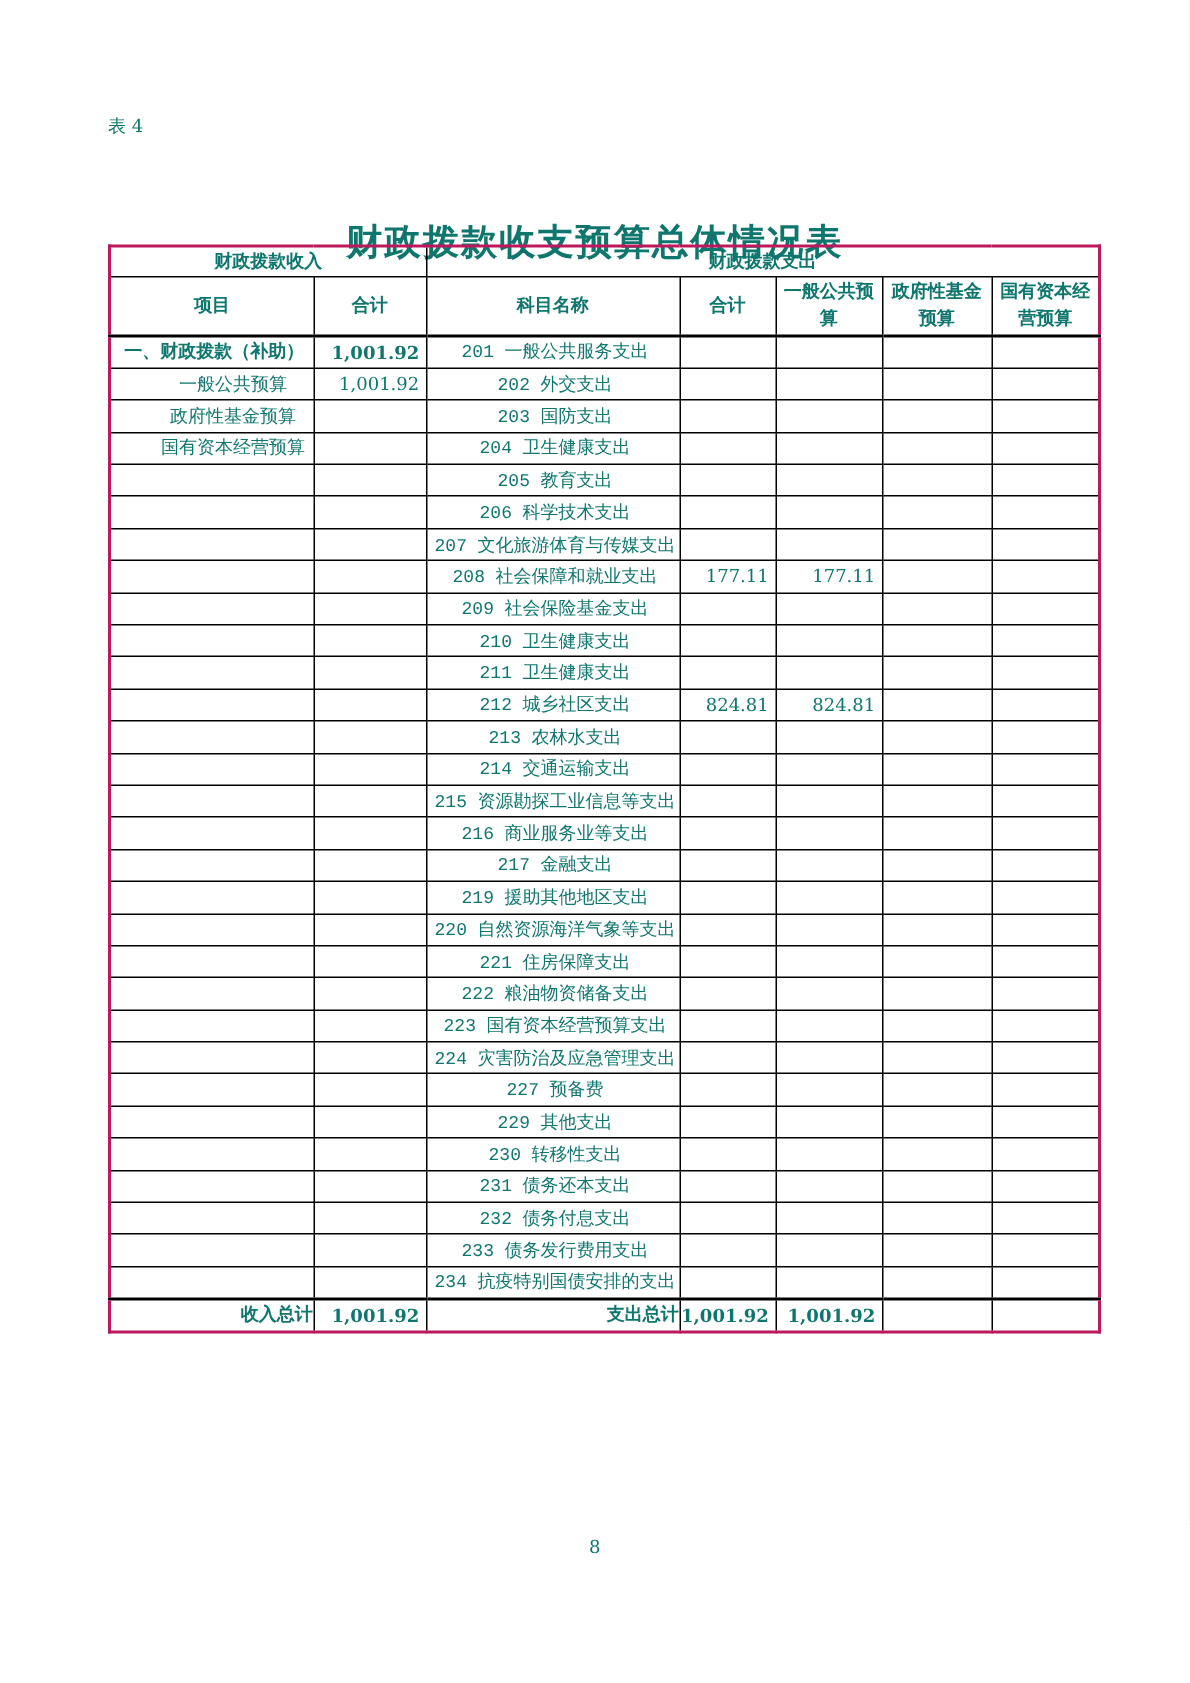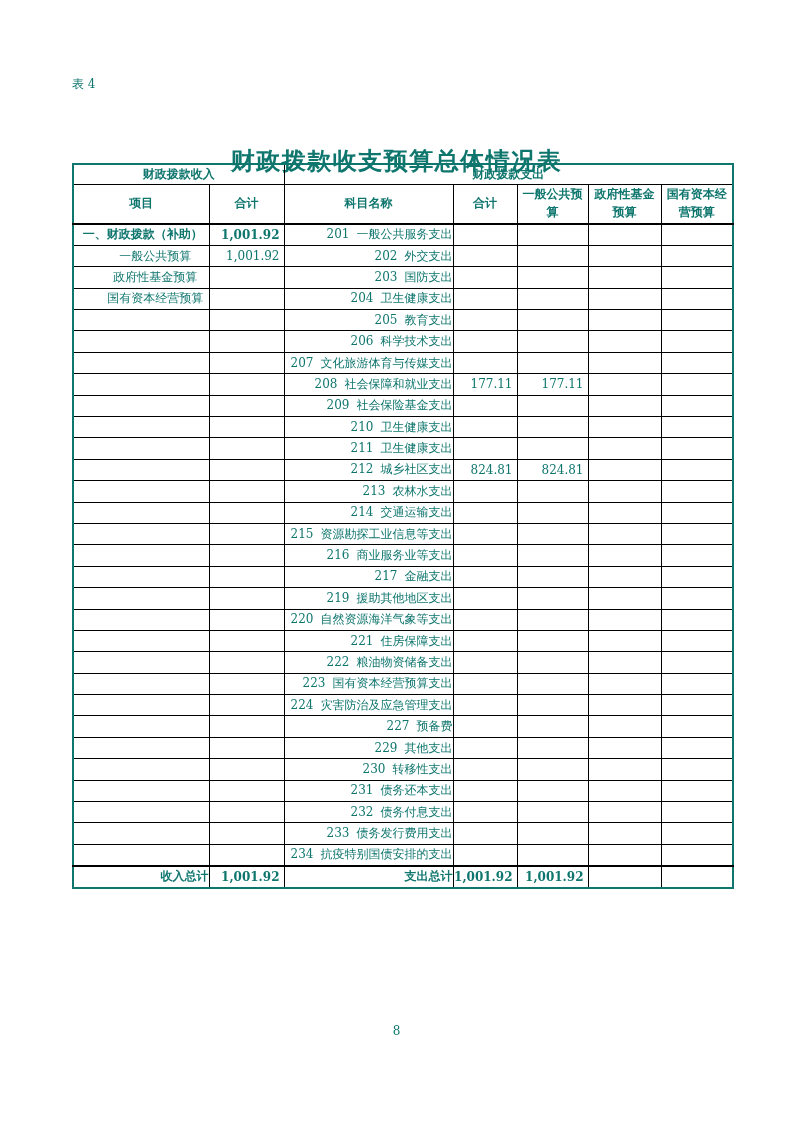--- a/index.html
+++ b/index.html
@@ -25,21 +25,21 @@
     margin-top:45px;
   }
   .meta-row {
     position:absolute; top:141px; left:72px; width:660px;
     display:flex; justify-content:space-between; align-items:flex-end;
     font-size:12px;
   }
   table.budget {
     position:absolute; top:163px; left:72px; width:660px;
     border-collapse:collapse; table-layout:fixed;
-    border:2px solid #0f766e;
+    border:2px solid #be185d;
   }
   table.budget th, table.budget td {
     border:1px solid #000;
     font-size:12px;
     overflow:hidden;
     vertical-align:middle;
   }
   tr.group-hdr th {
     height:20px; font-weight:bold; text-align:center;
     font-family:"DejaVu Sans","Liberation Sans",sans-serif;
@@ -48,21 +48,21 @@
   tr.col-hdr th {
     height:40px; font-weight:bold; text-align:center;
     font-family:"DejaVu Sans","Liberation Sans",sans-serif;
     border-bottom:2px solid #000;
     line-height:1.45;
     padding:0 2px;
   }
   tr.data-row td { height:21.4px; white-space:nowrap; }
   td.c-item { text-align:center; padding-left:3px; }
   td.c-item.indent { padding-left:28px; }
-  td.c-subj { text-align:right; padding-left:3px; }
+  td.c-subj { text-align:center; padding-left:3px;font-family:Liberation Mono, monospace; }
   .subj-code { display:inline-block; margin-right:7px; }
   td.c-num { text-align:right; padding-right:4px; }
   .bold { font-weight:bold; }
   td.c-item.bold { font-family:"DejaVu Sans","Liberation Sans",sans-serif; }
   tr.total-row td {
     height:22px; border-top:2px solid #000; white-space:nowrap;
   }
   td.c-total-label {
     text-align:right; font-weight:bold;
     font-family:"DejaVu Sans","Liberation Sans",sans-serif;

